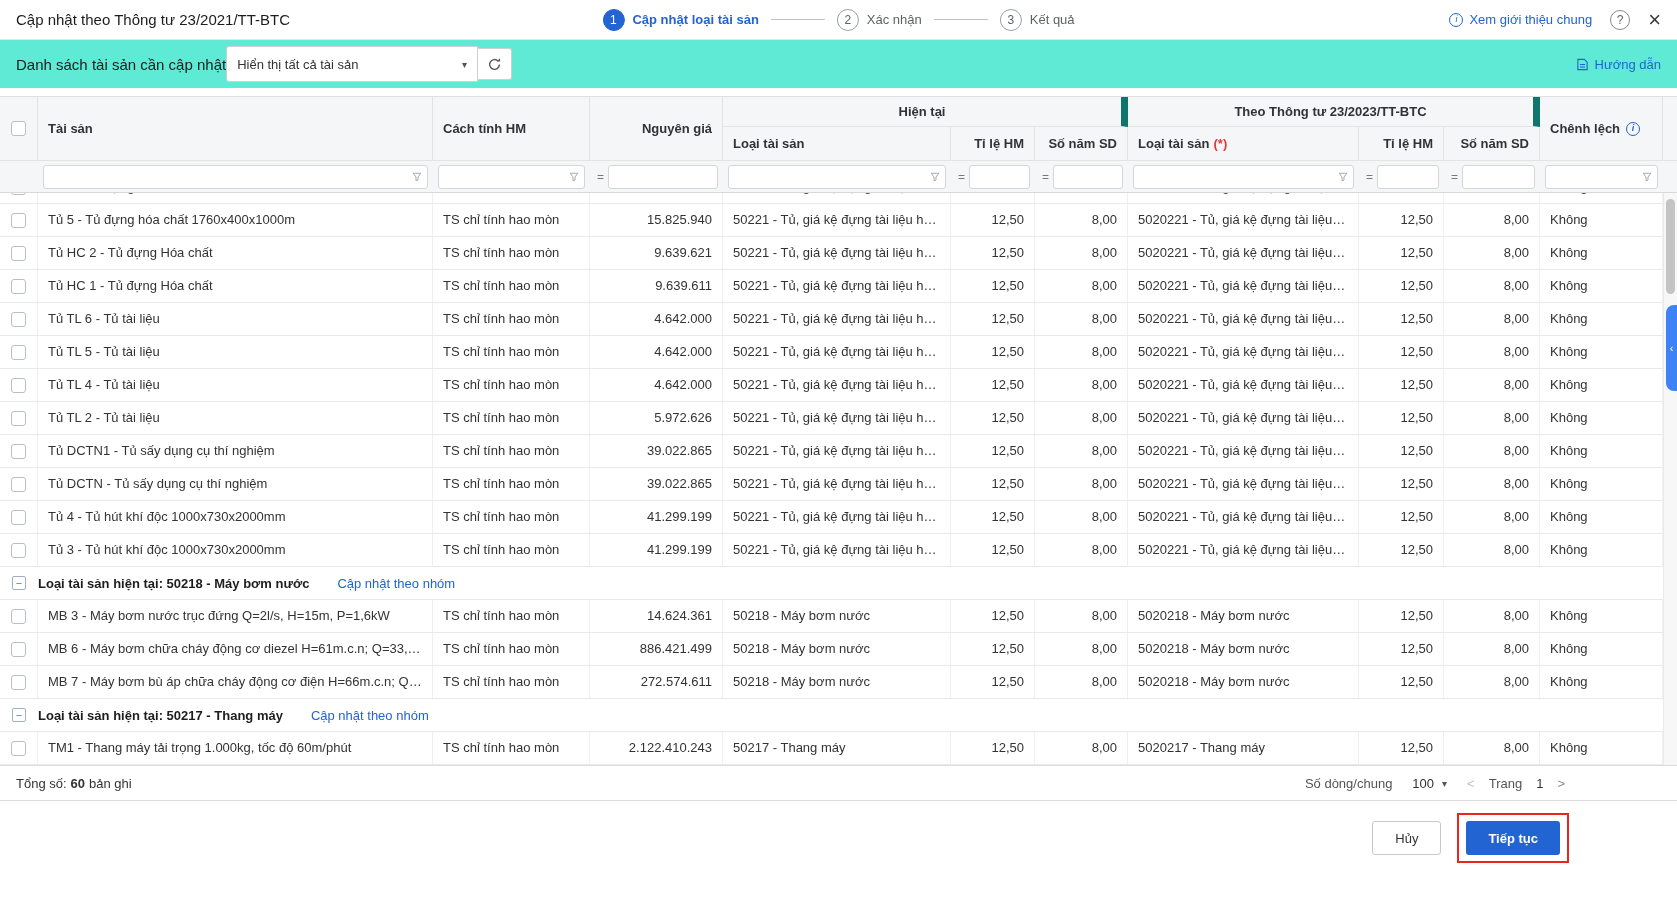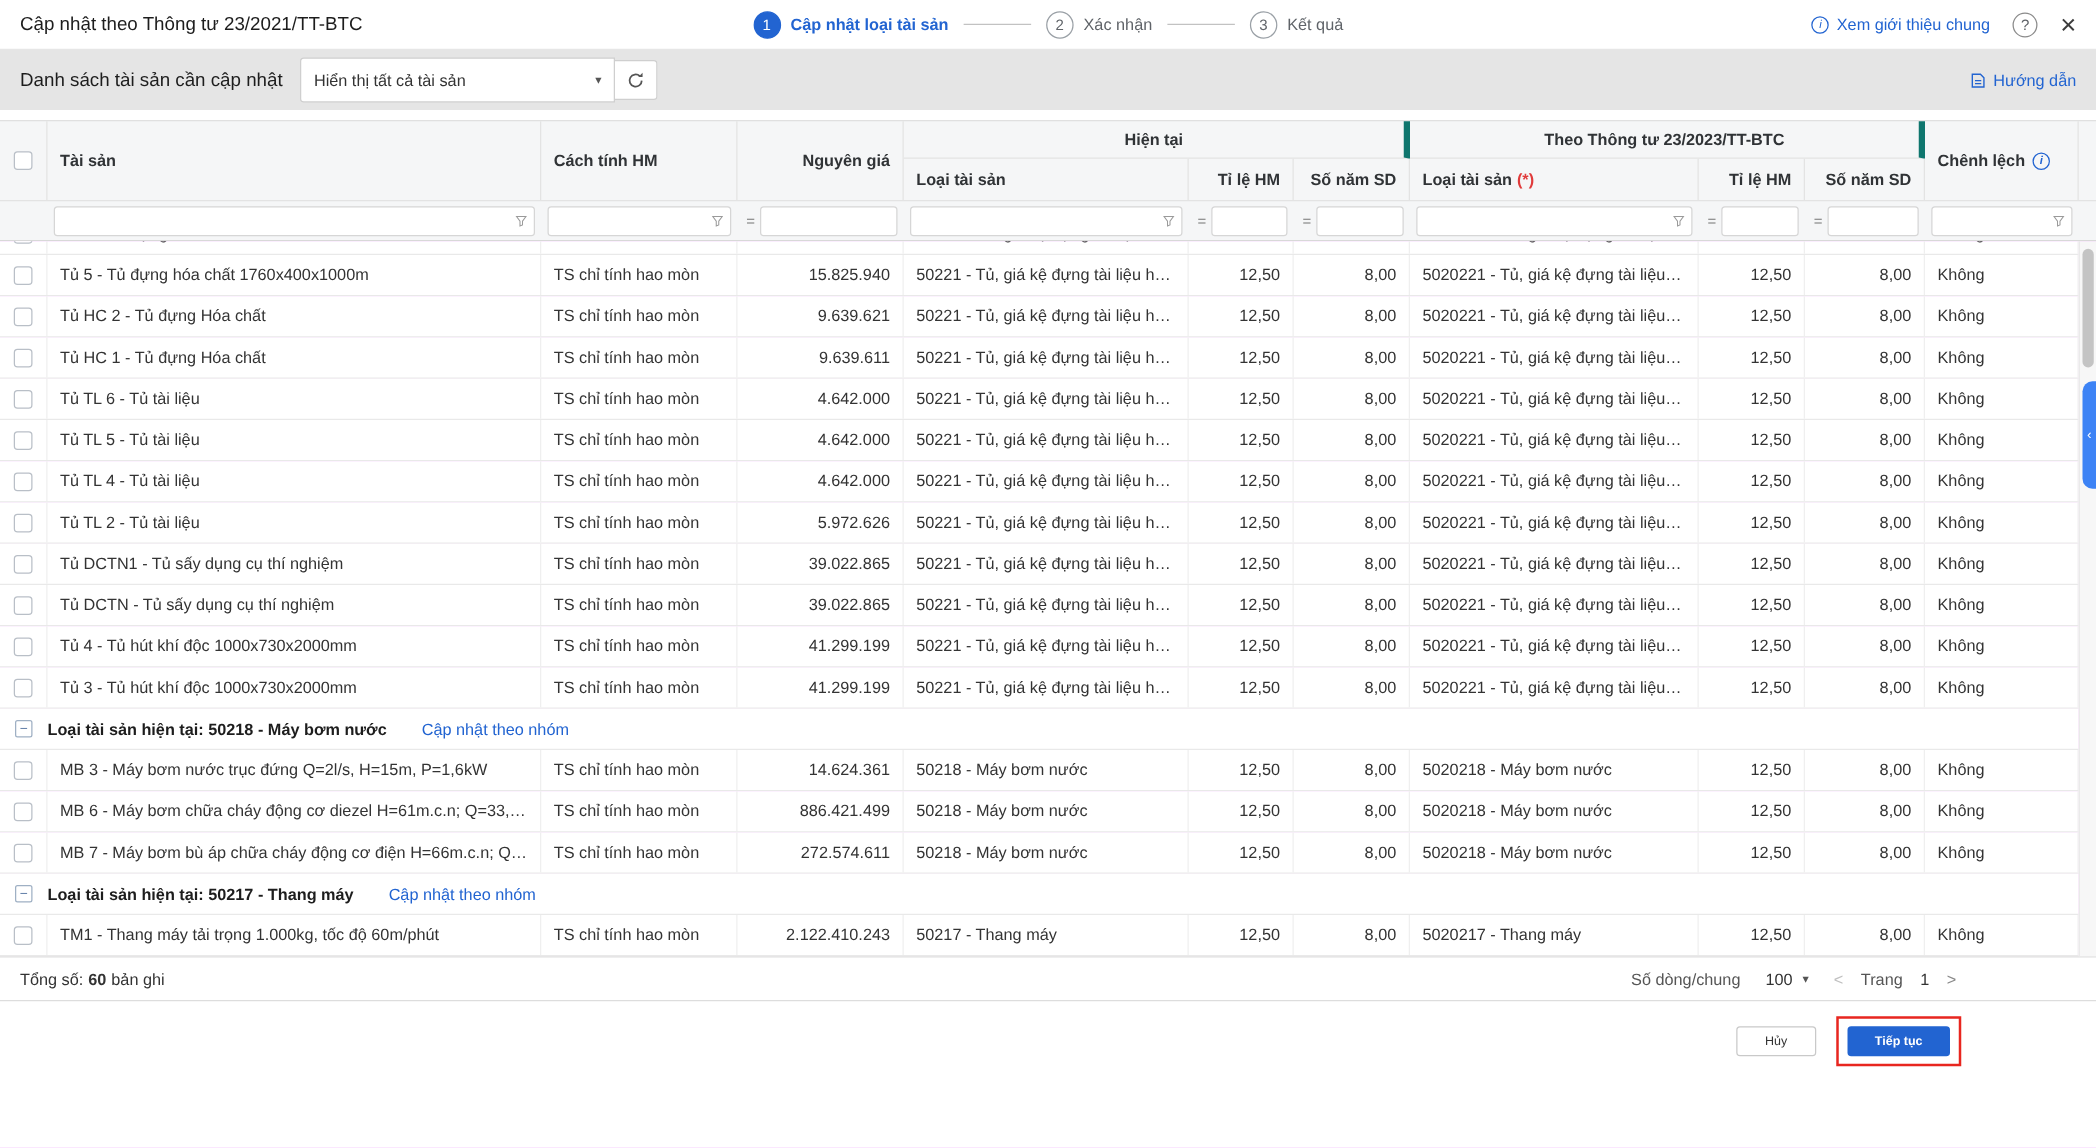--- a/index.html
+++ b/index.html
@@ -18,35 +18,35 @@
   .step.active .step-label { color: #2264d1; font-weight: 700; }
   .step-line { width: 54px; height: 1px; background: #c2c2c2; }
   .top-right { margin-left: auto; display: flex; align-items: center; gap: 18px; }
   .intro-link { color: #2264d1; display: flex; align-items: center; gap: 6px; cursor: pointer; text-decoration: none; font-size: 13px; white-space: nowrap; }
   .icon-circle-i { width: 14px; height: 14px; border: 1px solid currentColor; border-radius: 50%; display: inline-flex; align-items: center; justify-content: center; font-size: 9px; font-style: italic; line-height: 1; flex: 0 0 auto; }
   .icon-circle-i.blue { color: #2264d1; }
   .help-circle { width: 20px; height: 20px; border: 1px solid #8a8a8a; border-radius: 50%; color: #5f6368; display: flex; align-items: center; justify-content: center; font-size: 12px; cursor: pointer; }
   .close-x { font-size: 22px; color: #3c3c3c; line-height: 1; cursor: pointer; }
 
   
-  .toolbar { height: 48px; background: #e5e5e5; display: flex; align-items: center; padding: 0 16px; gap: 14px; }
+  .toolbar { height: 48px; background: #5eead4; display: flex; align-items: center; padding: 0 16px; gap: 0; }
   .list-title { font-size: 15px; color: #1d1d1d; white-space: nowrap; }
   .dd-group { display: flex; align-items: center; }
   .dd { height: 36px; width: 252px; background: #fff; border: 1px solid #cfcfcf; border-radius: 3px 0 0 3px; display: flex; align-items: center; padding: 0 10px; cursor: pointer; }
   .dd .caret { margin-left: auto; color: #555; font-size: 10px; }
   .refresh-btn { height: 32px; width: 34px; background: #fff; border: 1px solid #cfcfcf; border-left: none; border-radius: 0 3px 3px 0; display: flex; align-items: center; justify-content: center; cursor: pointer; }
   .guide { margin-left: auto; color: #2264d1; display: flex; align-items: center; gap: 6px; cursor: pointer; text-decoration: none; font-size: 13px; }
   .spacer { height: 8px; background: #fff; }
 
   
   .thead { background: #f5f6f7; border-top: 1px solid #e0e0e0; }
   .hrow { display: flex; width: 1677px; }
   .hcell { height: 63px; display: flex; align-items: center; padding: 0 10px; border-right: 1px solid #e3e3e3; font-weight: 700; font-size: 13px; color: #303336; overflow: hidden; white-space: nowrap; }
   .hgroup { display: flex; flex-direction: column; flex: 0 0 auto; }
-  .hgroup-label { height: 30px; display: flex; align-items: center; justify-content: center; font-weight: 700; color: #303336; border-bottom: 1px solid #e3e3e3; border-right: 5px solid #0f766e; }
+  .hgroup-label { height: 30px; display: flex; align-items: center; justify-content: center; font-weight: 700; color: #303336; border-bottom: 1px solid #e3e3e3; border-right: 7px solid #0f766e; }
   .hgroup-cols { display: flex; }
   .hgroup-cols .hcell { height: 33px; }
   .num { justify-content: flex-end; }
   .req { color: #e03b3b; margin-left: 4px; font-weight: 700; }
 
   
   .col-check { width: 38px; flex: 0 0 38px; justify-content: center; padding: 0; }
   .col-name { width: 395px; flex: 0 0 395px; }
   .col-method { width: 157px; flex: 0 0 157px; }
   .col-cost { width: 133px; flex: 0 0 133px; }
@@ -93,21 +93,21 @@
   .grid-footer .right { margin-left: auto; display: flex; align-items: center; gap: 20px; padding-right: 96px; color: #555; }
   .psize { display: flex; align-items: center; gap: 8px; cursor: pointer; color: #333; }
   .psize .caret { font-size: 10px; color: #555; }
   .pager { display: flex; align-items: center; gap: 14px; }
   .pg-prev { color: #c0c0c0; cursor: default; font-size: 13px; }
   .pg-next { color: #8a8a8a; cursor: pointer; font-size: 13px; }
   .pg-num { color: #333; }
 
   
   .action-bar { height: 118px; border-top: 1px solid #ddd; background: #fff; display: flex; align-items: flex-start; justify-content: flex-end; padding: 12px 108px 0 0; gap: 16px; }
-  .btn { height: 24px; padding: 0 22px; border-radius: 3px; font-size: 10px; font-family: inherit; display: flex; align-items: center; justify-content: center; cursor: pointer; white-space: nowrap; }
+  .btn { height: 34px; padding: 0 22px; border-radius: 3px; font-size: 13px; font-family: inherit; display: flex; align-items: center; justify-content: center; cursor: pointer; white-space: nowrap; }
   .btn-cancel { background: #fff; border: 1px solid #c9c9c9; color: #333; margin-top: 8px; }
   .btn-primary { background: #2264d1; color: #fff; border: none; font-weight: 700; text-align: center; }
   .annotation { border: 2px solid #e8261f; padding: 6px 7px; }
 </style>
 </head>
 <body>
 
 <div class="dialog">
 
   <div class="top-bar">

